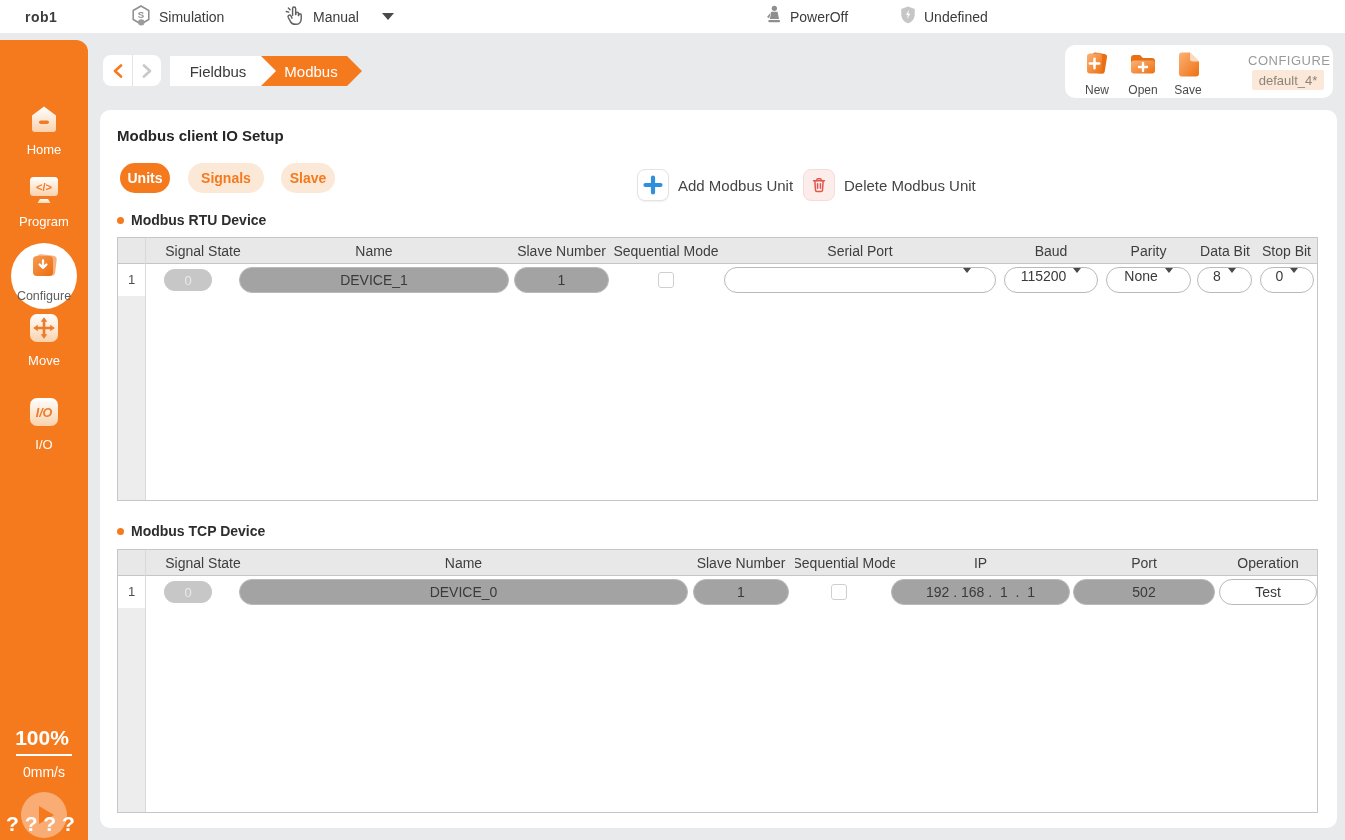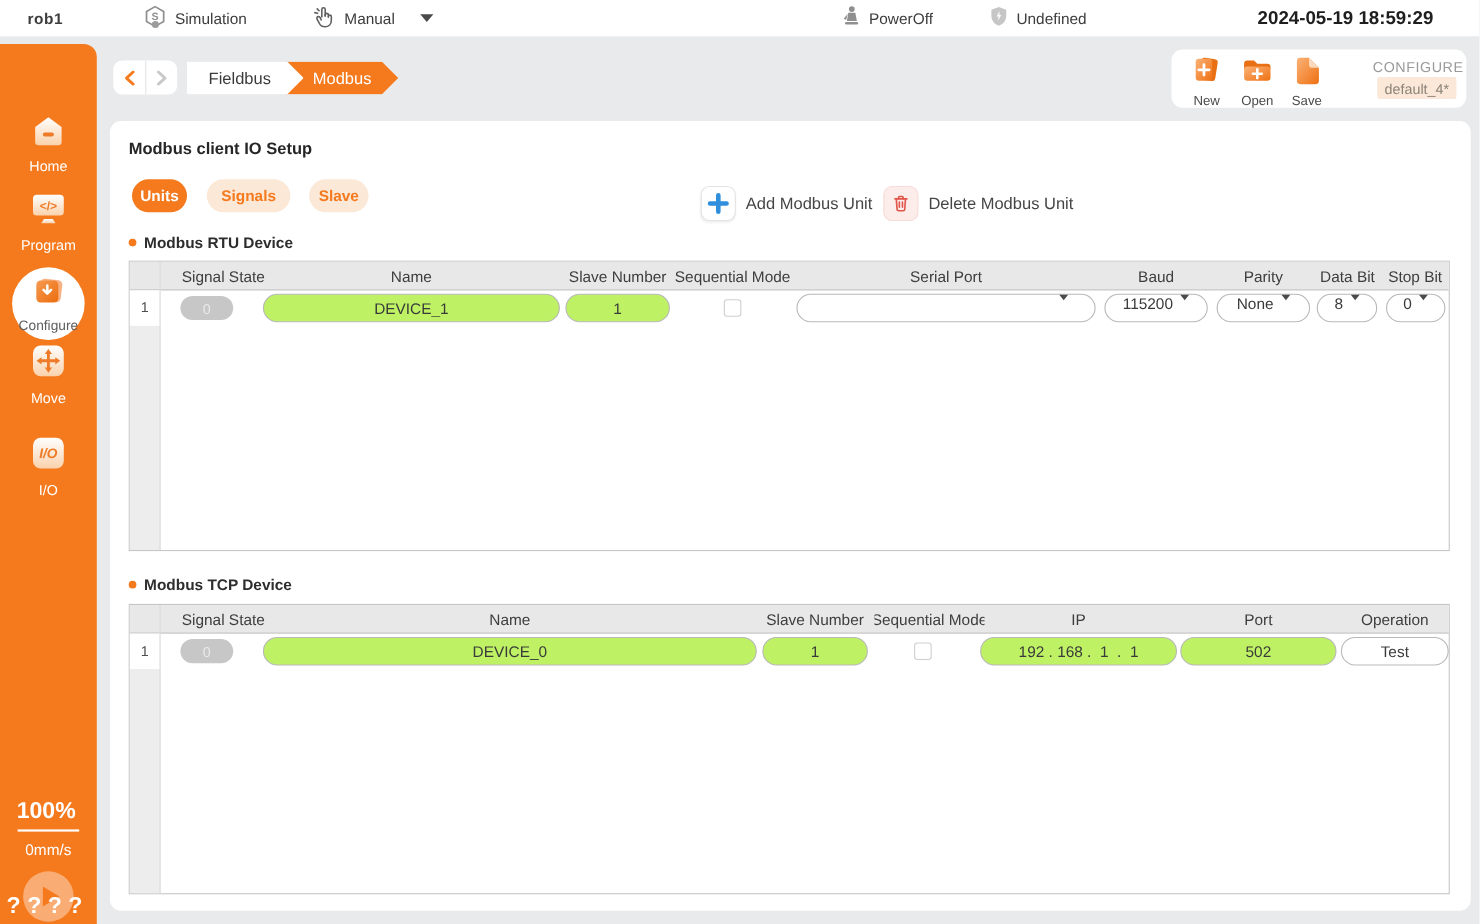--- a/index.html
+++ b/index.html
@@ -71,21 +71,21 @@
   
   .tbl { position:absolute; left:17px; width:1201px; height:264px; border:1px solid #C6C6C6; background:#ffffff; }
   .tbl-rtu { top:127px; } .tbl-tcp { top:439px; }
   .tbl-head { position:absolute; left:0; top:0; width:100%; height:26px; background:#E8E8E8; border-bottom:1px solid #C6C6C6; }
   .hdr-label { position:absolute; top:0; height:26px; display:flex; align-items:center; justify-content:center; font-size:14px; color:#3e3e3e; white-space:nowrap; overflow:hidden; }
   .idx-col { position:absolute; left:0; top:58px; bottom:0; width:28px; background:#EDEDED; border-right:1px solid #D9D9D9; }
   .idx-head { position:absolute; left:0; top:0; width:28px; height:26px; border-right:1px solid #D9D9D9; }
   .idx-cell { position:absolute; left:0; top:26px; width:28px; height:32px; background:#ffffff; border-right:1px solid #D9D9D9; text-align:center; line-height:32px; font-size:13px; color:#4f4f4f; }
   .trow { position:absolute; left:0; top:26px; width:100%; height:32px; }
   .state-pill { position:absolute; top:5px; width:48px; height:22px; border-radius:11px; background:#C7C7C7; color:#E9E9E9; font-size:13px; display:flex; align-items:center; justify-content:center; }
-  .ti { position:absolute; top:3px; height:26px; border:1px solid #B9B9B9; border-radius:14px; background:#bef264; text-align:center; font-size:14px; color:#3a3a3a; font-family:inherit; outline:none; padding:0 6px; }
+  .ti { position:absolute; top:3px; height:26px; border:1px solid #B9B9B9; border-radius:14px; background:#a3a3a3; text-align:center; font-size:14px; color:#3a3a3a; font-family:inherit; outline:none; padding:0 6px; }
   .dd { position:absolute; top:3px; height:26px; border:1px solid #B9B9B9; border-radius:14px; background:#fff; display:flex; justify-content:center; gap:7px; font-size:14px; color:#3a3a3a; cursor:pointer; }
   .dd-caret { width:0; height:0; border-left:4.5px solid transparent; border-right:4.5px solid transparent; border-top:5.5px solid #4a4a4a; }
   .dd-empty { justify-content:flex-end; padding-right:24px; }
   .cb { position:absolute; top:8px; width:16px; height:16px; border:1.5px solid #CFCFCF; border-radius:3px; background:#fff; cursor:pointer; }
   .pill-btn { position:absolute; top:3px; height:26px; border:1px solid #B9B9B9; border-radius:14px; background:#fff; font-size:14px; color:#3a3a3a; font-family:inherit; display:flex; align-items:center; justify-content:center; cursor:pointer; }
 </style>
 </head>
 <body>
 
 <div class="topbar">
@@ -130,21 +130,20 @@
   <div class="item safety-group">
     <span>
       <svg width="18" height="20" viewBox="0 0 20 22">
         <path d="M10 1.5 L17.5 4.2 V10 c0 5.2 -3 8.8 -7.5 10.3 C5.5 18.8 2.5 15.2 2.5 10 V4.2 Z" fill="#c6c6c6"></path>
         <path d="M10.8 5.5 L7.8 11 h2.1 l-1 4.6 3.6 -6 h-2 z" fill="#ffffff"></path>
       </svg>
     </span>
     <span>Undefined</span>
   </div>
 
-  <div class="datetime">2024-05-19 18:59:29</div>
 </div>
 
 <div class="sidebar">
 
   <div class="side-item" style="top:64px;">
     <span>
       <svg width="34" height="30" viewBox="0 0 34 30">
         <defs>
             <linearGradient id="gH" x1="0" y1="0" x2="0" y2="1">
               <stop offset="0" stop-color="#ffffff"></stop>

